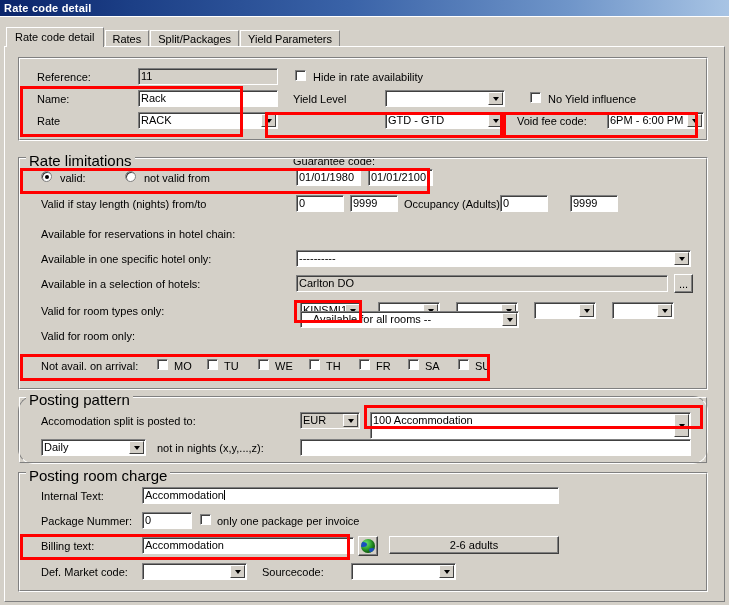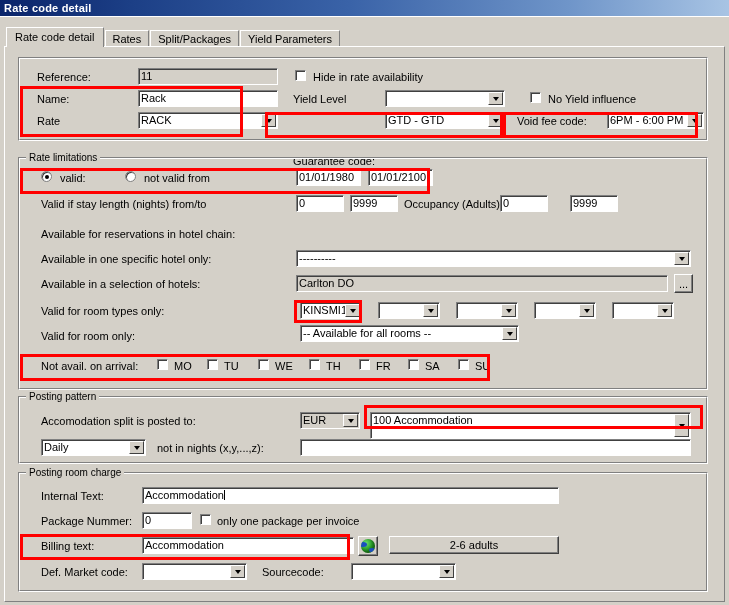--- a/index.html
+++ b/index.html
@@ -79,21 +79,21 @@
   .group > .inner{
     position:absolute; inset:0;
     border:1px solid #808080;
     border-top-color:#fff;
     border-left-color:#fff;
     pointer-events:none;
   }
   .glabel{
     position:absolute; top:-6px; left:7px;
     background:#d4d0c8; padding:0 3px;
-    font-size:10px; z-index:2;
+    font-size:15px; z-index:2;
   }
 
   
   .lbl{ position:absolute; font-size:11px; white-space:nowrap; line-height:13px; }
 
   .field{
     position:absolute;
     background:#fff;
     border:1px solid #808080;
     border-right-color:#fff; border-bottom-color:#fff;
@@ -292,21 +292,21 @@
     <div class="combo" style="left:515px; top:144px; width:62px; height:17px;">
       <span></span>
       <span class="arrow"></span>
     </div>
     <div class="combo" style="left:593px; top:144px; width:62px; height:17px;">
       <span></span>
       <span class="arrow"></span>
     </div>
 
     <div class="lbl" style="left:22px; top:172px;">Valid for room only:</div>
-    <div class="combo" style="left:281px; top:167px; width:219px; height:17px;">
+    <div class="combo" style="left:281px; top:153px; width:219px; height:17px;">
       <span>-- Available for all rooms --</span>
       <span class="arrow"></span>
     </div>
 
     <div class="lbl" style="left:22px; top:202px;">Not avail. on arrival:</div>
 
     <div class="cb" style="left:138px; top:201px;"></div>
     <div class="lbl" style="left:155px; top:202px;">MO</div>
     <div class="cb" style="left:188px; top:201px;"></div>
     <div class="lbl" style="left:205px; top:202px;">TU</div>
@@ -315,21 +315,21 @@
     <div class="cb" style="left:290px; top:201px;"></div>
     <div class="lbl" style="left:307px; top:202px;">TH</div>
     <div class="cb" style="left:340px; top:201px;"></div>
     <div class="lbl" style="left:357px; top:202px;">FR</div>
     <div class="cb" style="left:389px; top:201px;"></div>
     <div class="lbl" style="left:406px; top:202px;">SA</div>
     <div class="cb" style="left:439px; top:201px;"></div>
     <div class="lbl" style="left:456px; top:202px;">SU</div>
   </div>
 
-  <div class="group" style="left:13px; top:349px; width:690px; height:68px;">
+  <div class="group" style="left:13px; top:349px; width:690px; height:68px;border-radius:15px;">
     <div class="inner"></div>
     <div class="glabel">Posting pattern</div>
 
     <div class="lbl" style="left:22px; top:18px;">Accomodation split is posted to:</div>
     <div class="combo ro" style="left:281px; top:15px; width:60px; height:17px;">
       <span>EUR</span>
       <span class="arrow"></span>
     </div>
     <div class="combo" style="left:351px; top:15px; width:321px; height:27px;">
       <span>100 Accommodation</span>

